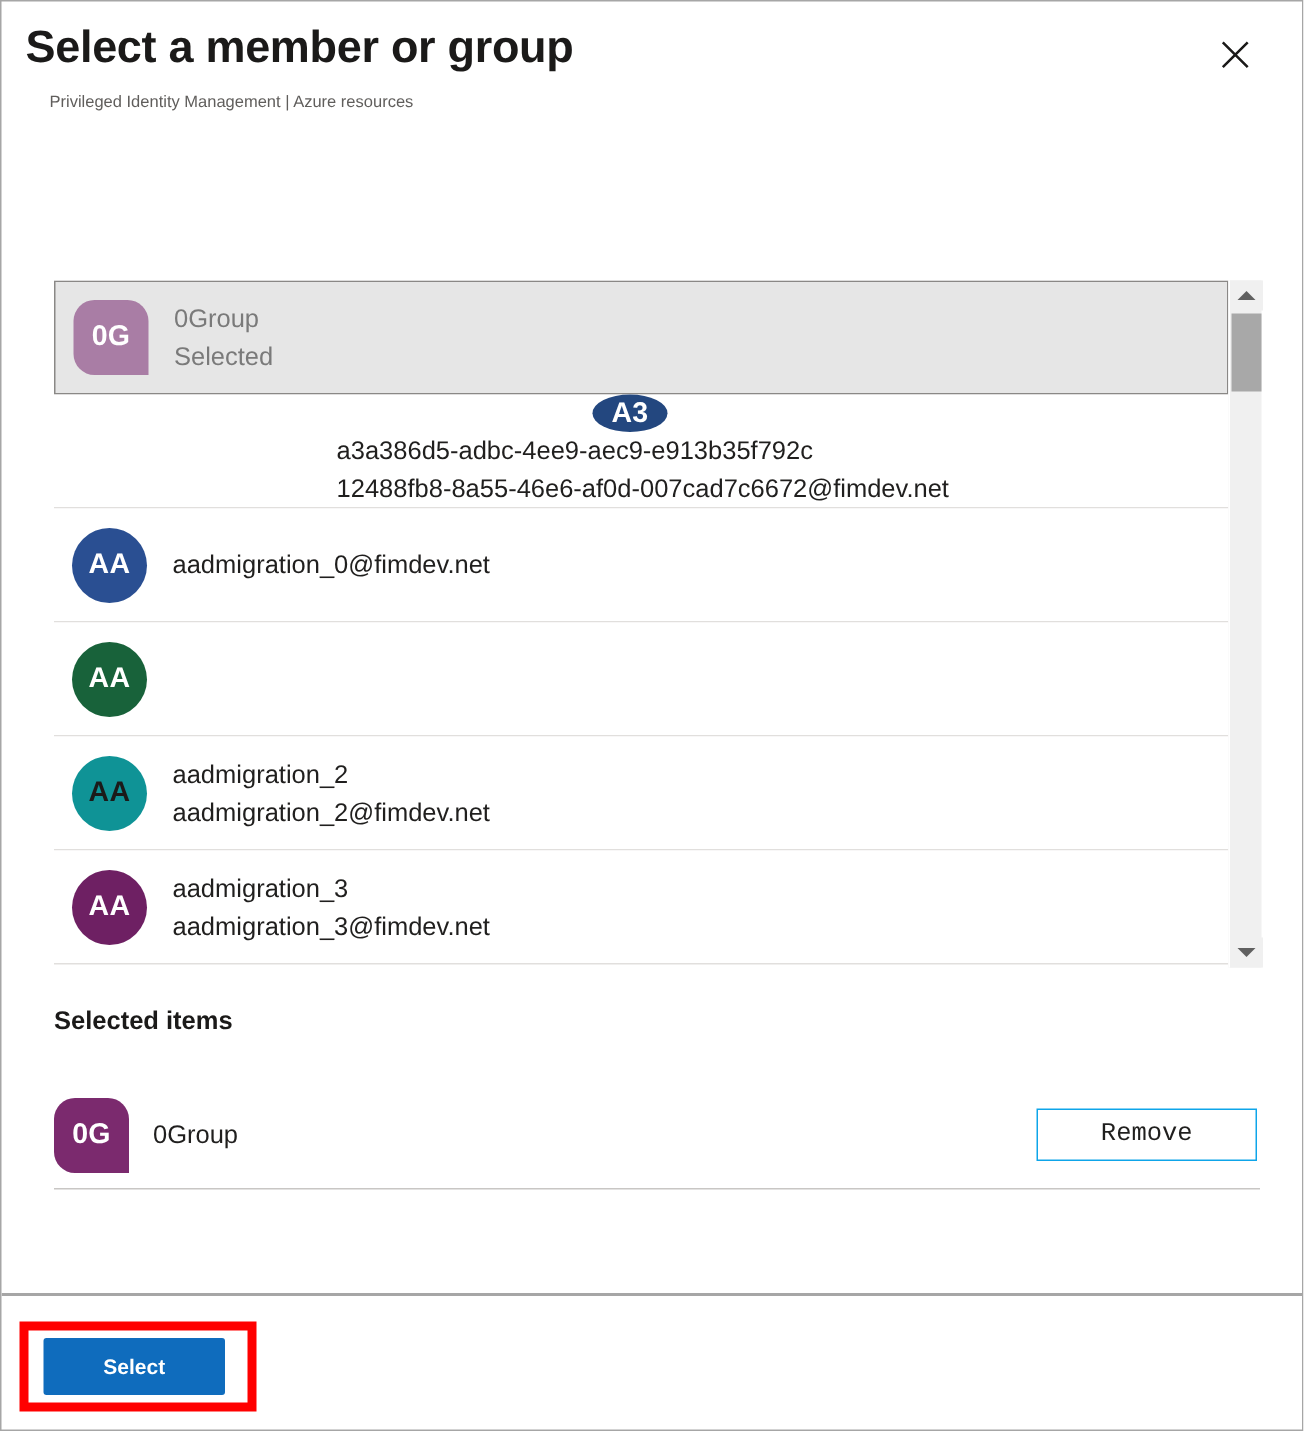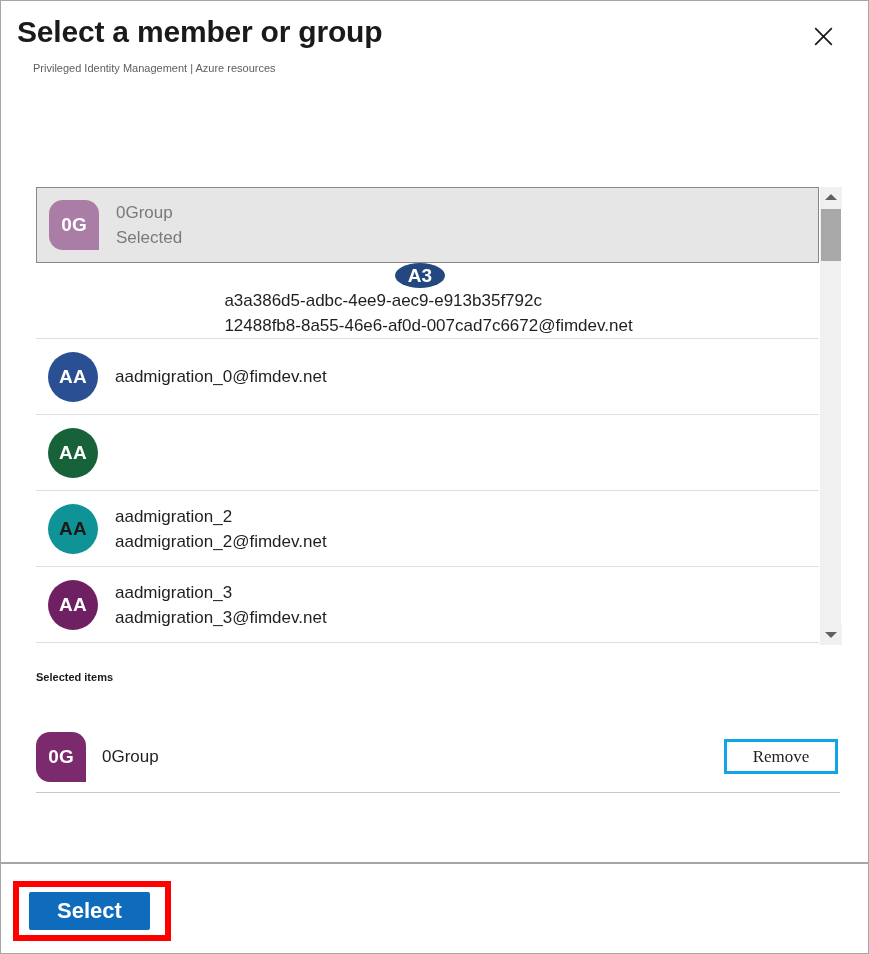--- a/index.html
+++ b/index.html
@@ -209,21 +209,21 @@
     height: 52px;
     background: #a8a8a8;
     cursor: pointer;
   }
 
   
   .selected-heading {
     position: absolute;
     left: 35px;
     top: 670px;
-    font-size: 11px;
+    font-size: 17px;
     font-weight: 700;
     color: #1b1a19;
     text-align: center;
   }
   .selected-row {
     position: absolute;
     left: 35px;
     top: 720px;
     width: 804px;
     height: 72px;
@@ -232,26 +232,26 @@
     display: flex;
     align-items: center;
   }
   .selected-row .avatar { margin-right: 16px; }
   .selected-name {
     font-size: 17px;
     color: #201f1e;
     flex: 1;
   }
   .remove-button {
-    width: 114px;
+    width: 147px;
     height: 35px;
     box-sizing: border-box;
     background: #ffffff;
-    border: 3px solid #0ea5e9;
-    font-family: Liberation Serif, serif;
+    border: 1px solid #0ea5e9;
+    font-family: Liberation Mono, monospace;
     font-size: 17px;
     color: #201f1e;
     cursor: pointer;
     margin-right: 2px;
   }
 
   
   .footer-divider {
     position: absolute;
     left: 0;
@@ -264,21 +264,21 @@
     position: absolute;
     left: 28px;
     top: 891px;
     width: 121px;
     height: 38px;
     background: #0f6cbd;
     border: none;
     border-radius: 2px;
     color: #ffffff;
     font-family: "Liberation Sans", sans-serif;
-    font-size: 22px;
+    font-size: 14px;
     font-weight: 600;
     cursor: pointer;
     padding: 0;
   }
   .annotation-box {
     position: absolute;
     left: 12px;
     top: 880px;
     width: 158px;
     height: 60px;

